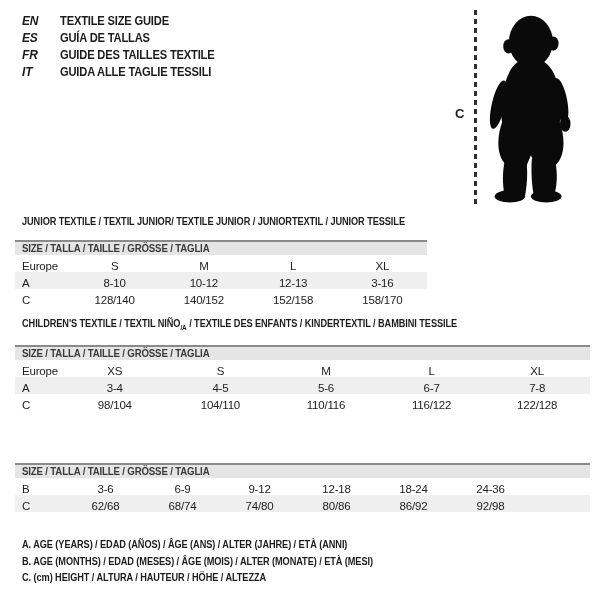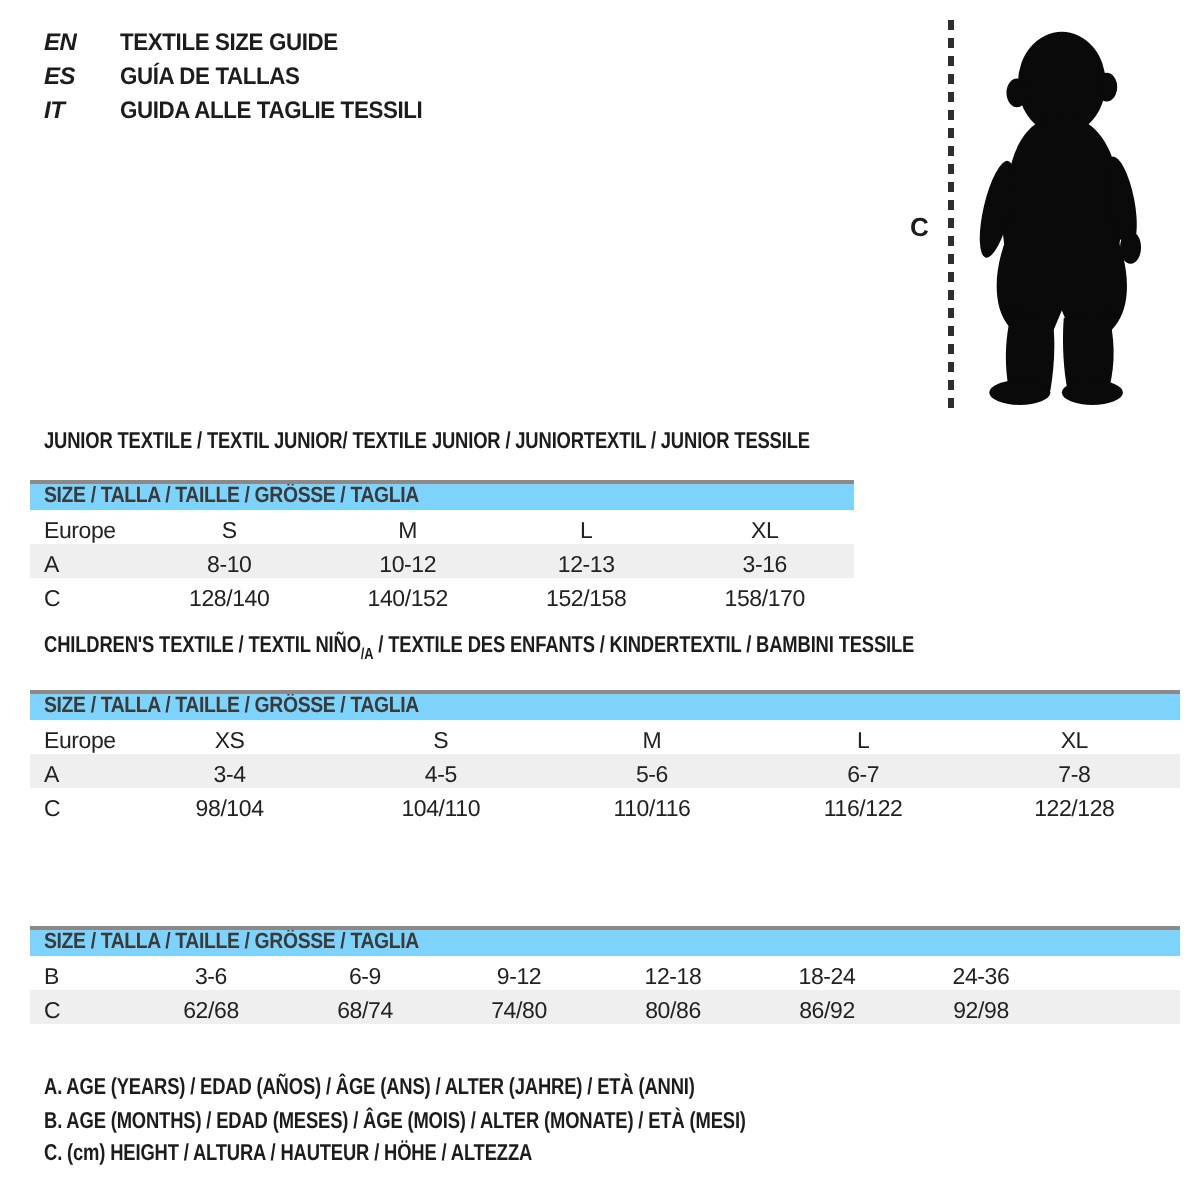--- a/index.html
+++ b/index.html
@@ -15,21 +15,21 @@
 
   
   .sec-title{font-size:11.5px;font-weight:bold;white-space:nowrap;letter-spacing:-0.1px;
              transform:scaleX(0.8);transform-origin:0 50%;}
   .sec-title sub{font-size:8px;}
   .footnote{font-size:11.5px;font-weight:bold;white-space:nowrap;height:16.5px;line-height:16.5px;
             letter-spacing:-0.1px;transform:scaleX(0.8);transform-origin:0 50%;}
 
   
   .size-table{position:absolute;font-size:11.5px;letter-spacing:-0.2px;}
-  .size-bar{background:#7dd3fc;border-top:2px solid #8a8a8a;height:13px;line-height:13px;
+  .size-bar{background:#e5e5e5;border-top:2px solid #8a8a8a;height:13px;line-height:13px;
             padding-left:7px;overflow:hidden;}
   .size-bar span{display:inline-block;font-size:11px;font-weight:bold;color:#3a3a3a;
                  white-space:nowrap;transform:scaleX(0.88);transform-origin:0 50%;}
   .trow{display:flex;height:17px;align-items:flex-end;color:#222222;}
   .trow.shaded{background:#efefef;}
   .tlabel{padding-left:7px;box-sizing:border-box;white-space:nowrap;}
   .tcell{flex:1;text-align:center;white-space:nowrap;}
   .t-junior .tlabel{width:55px;}
   .t-children .tlabel{width:47px;}
   .t-babies .tlabel{width:52px;}
@@ -47,20 +47,24 @@
 <div id="canvas">
 
   <div class="abs" style="left:22px;top:12px;">
     <div class="lang-row">
       <span class="lang-code">EN</span>
       <span class="lang-label">TEXTILE SIZE GUIDE</span>
     </div>
     <div class="lang-row">
       <span class="lang-code">ES</span>
       <span class="lang-label">GUÍA DE TALLAS</span>
+    </div>
+    <div class="lang-row">
+      <span class="lang-code">FR</span>
+      <span class="lang-label">GUIDE DES TAILLES TEXTILE</span>
     </div>
     <div class="lang-row">
       <span class="lang-code">IT</span>
       <span class="lang-label">GUIDA ALLE TAGLIE TESSILI</span>
     </div>
   </div>
 
   <div class="abs" style="left:445px;top:6px;width:150px;height:204px;">
     <div class="abs measure-line" style="left:29px;top:4px;"></div>
     <div class="abs measure-label" style="left:10px;top:100px;">C</div>

